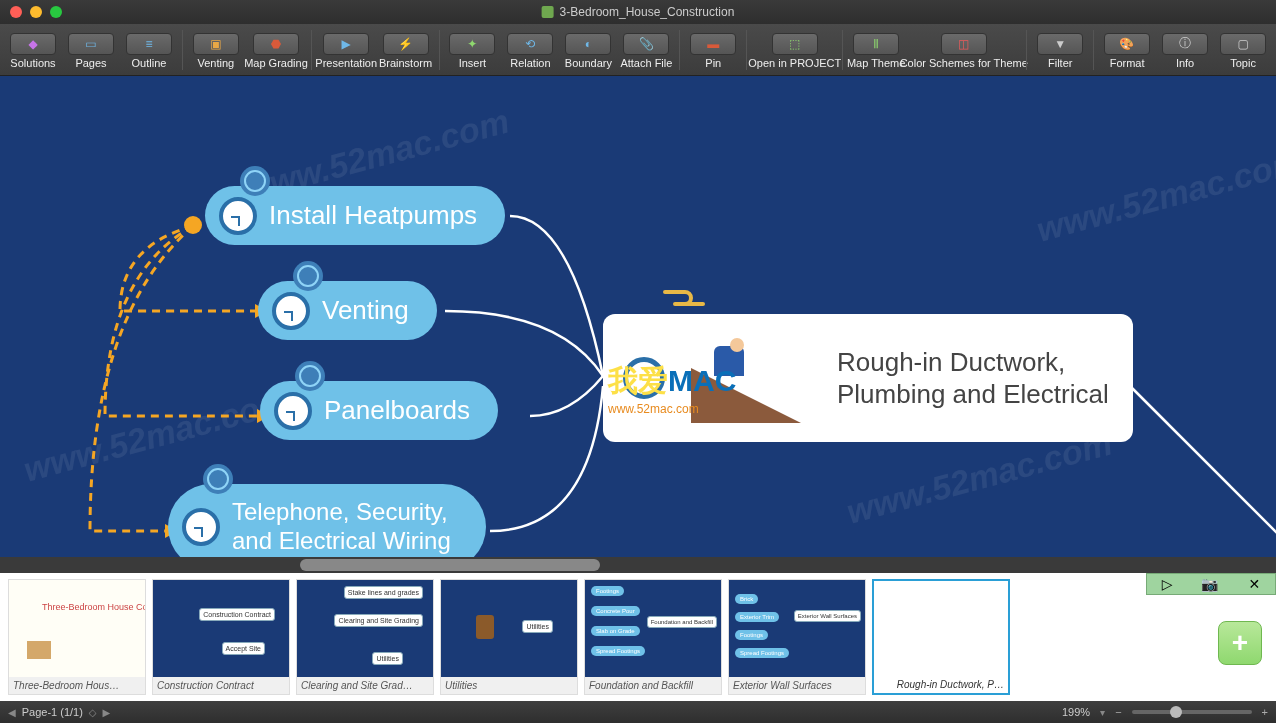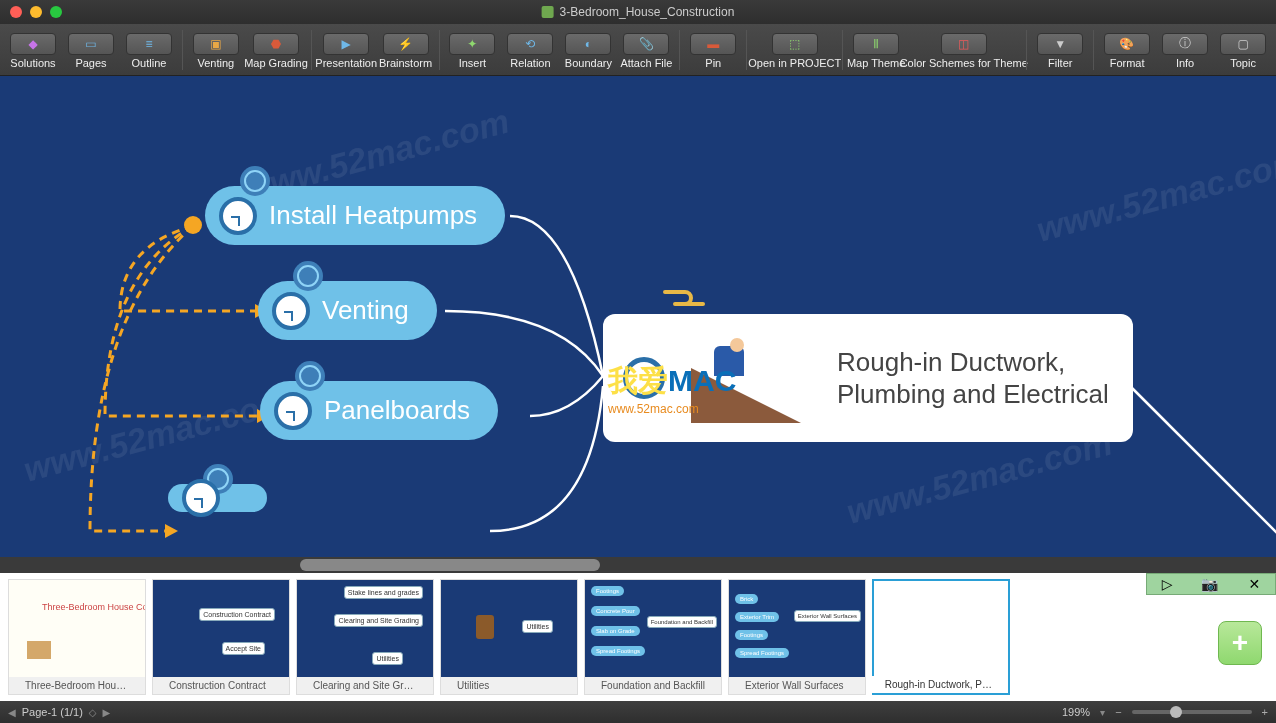--- a/index.html
+++ b/index.html
@@ -61,21 +61,21 @@
 
 .hscroll { position:absolute; bottom:0; left:0; right:16px; height:16px; background:#3a3a3a; }
 .hscroll-thumb { position:absolute; left:300px; width:300px; height:12px; top:2px; background:#888; border-radius:6px;}
 
 
 .thumbstrip { height: 128px; background: #fff; display: flex; align-items: stretch; padding: 6px 8px; gap: 6px; position:relative;}
 .thumb { width: 138px; display:flex; flex-direction:column; border:1px solid #ddd;}
 .thumb.selected{border:2px solid #2a9fd6;align-items:flex-end;}
 .thumb-img { flex:1; background:#1a3a76; position:relative; overflow:hidden;}
 .thumb-img.white{background:#fffef6;}
-.thumb-label { font-size: 10px; color: #555; padding: 3px 16px; white-space:nowrap; overflow:hidden; text-overflow:ellipsis; background:#f0f0f0;}
+.thumb-label { font-size: 10px; color: #555; padding: 3px 4px; white-space:nowrap; overflow:hidden; text-overflow:ellipsis; background:#f0f0f0;font-style:italic;}
 .thumb.selected .thumb-label{background:#fff;color:#333;font-weight:500;}
 .thumb-panel{position:absolute; top:0; right:0; width:130px; height:22px; background:#9fd49f; border:1px solid #7a7; display:flex; align-items:center; justify-content:space-around;}
 .thumb-panel span{font-size:14px; cursor:pointer;}
 .add-btn{position:absolute; right:14px; bottom:36px; width:44px; height:44px; background:linear-gradient(#b8e89a,#8fd86f); border-radius:8px; display:flex;align-items:center;justify-content:center; font-size:28px; color:#fff; font-weight:bold; border:1px solid #6fb850;}
 
 
 .mini-box{position:absolute;background:#fff;border:1px solid #8ab;border-radius:3px;font-size:7px;padding:2px 3px;color:#333;white-space:nowrap;}
 .mini-bubble{position:absolute;background:#6fc1e8;border-radius:12px;padding:2px 5px;font-size:6px;color:#fff;}
 
 
@@ -228,20 +228,22 @@
       <span class="node-label">Venting</span>
     </div>
     <div class="node node3">
       <div class="node-badge"></div>
       <div class="node-clock"></div>
       <span class="node-label">Panelboards</span>
     </div>
     <div class="node node4">
       <div class="node-badge"></div>
       <div class="node-clock"></div>
+      <span class="node-label" style="white-space:pre-line">Telephone, Security,
+and Electrical Wiring</span>
     </div>
 
     <div class="main-node">
       <svg class="snake-icon" viewBox="0 0 44 24">
           <path d="M2 6h20a6 6 0 010 12H12a6 6 0 000 0" stroke="#e8b846" stroke-width="4" fill="none" stroke-linecap="round"></path>
           <path d="M22 18h18" stroke="#e8b846" stroke-width="4" fill="none" stroke-linecap="round"></path>
         </svg>
       <div class="main-clock"></div>
       <div class="illus">
         <div class="ramp"></div>

